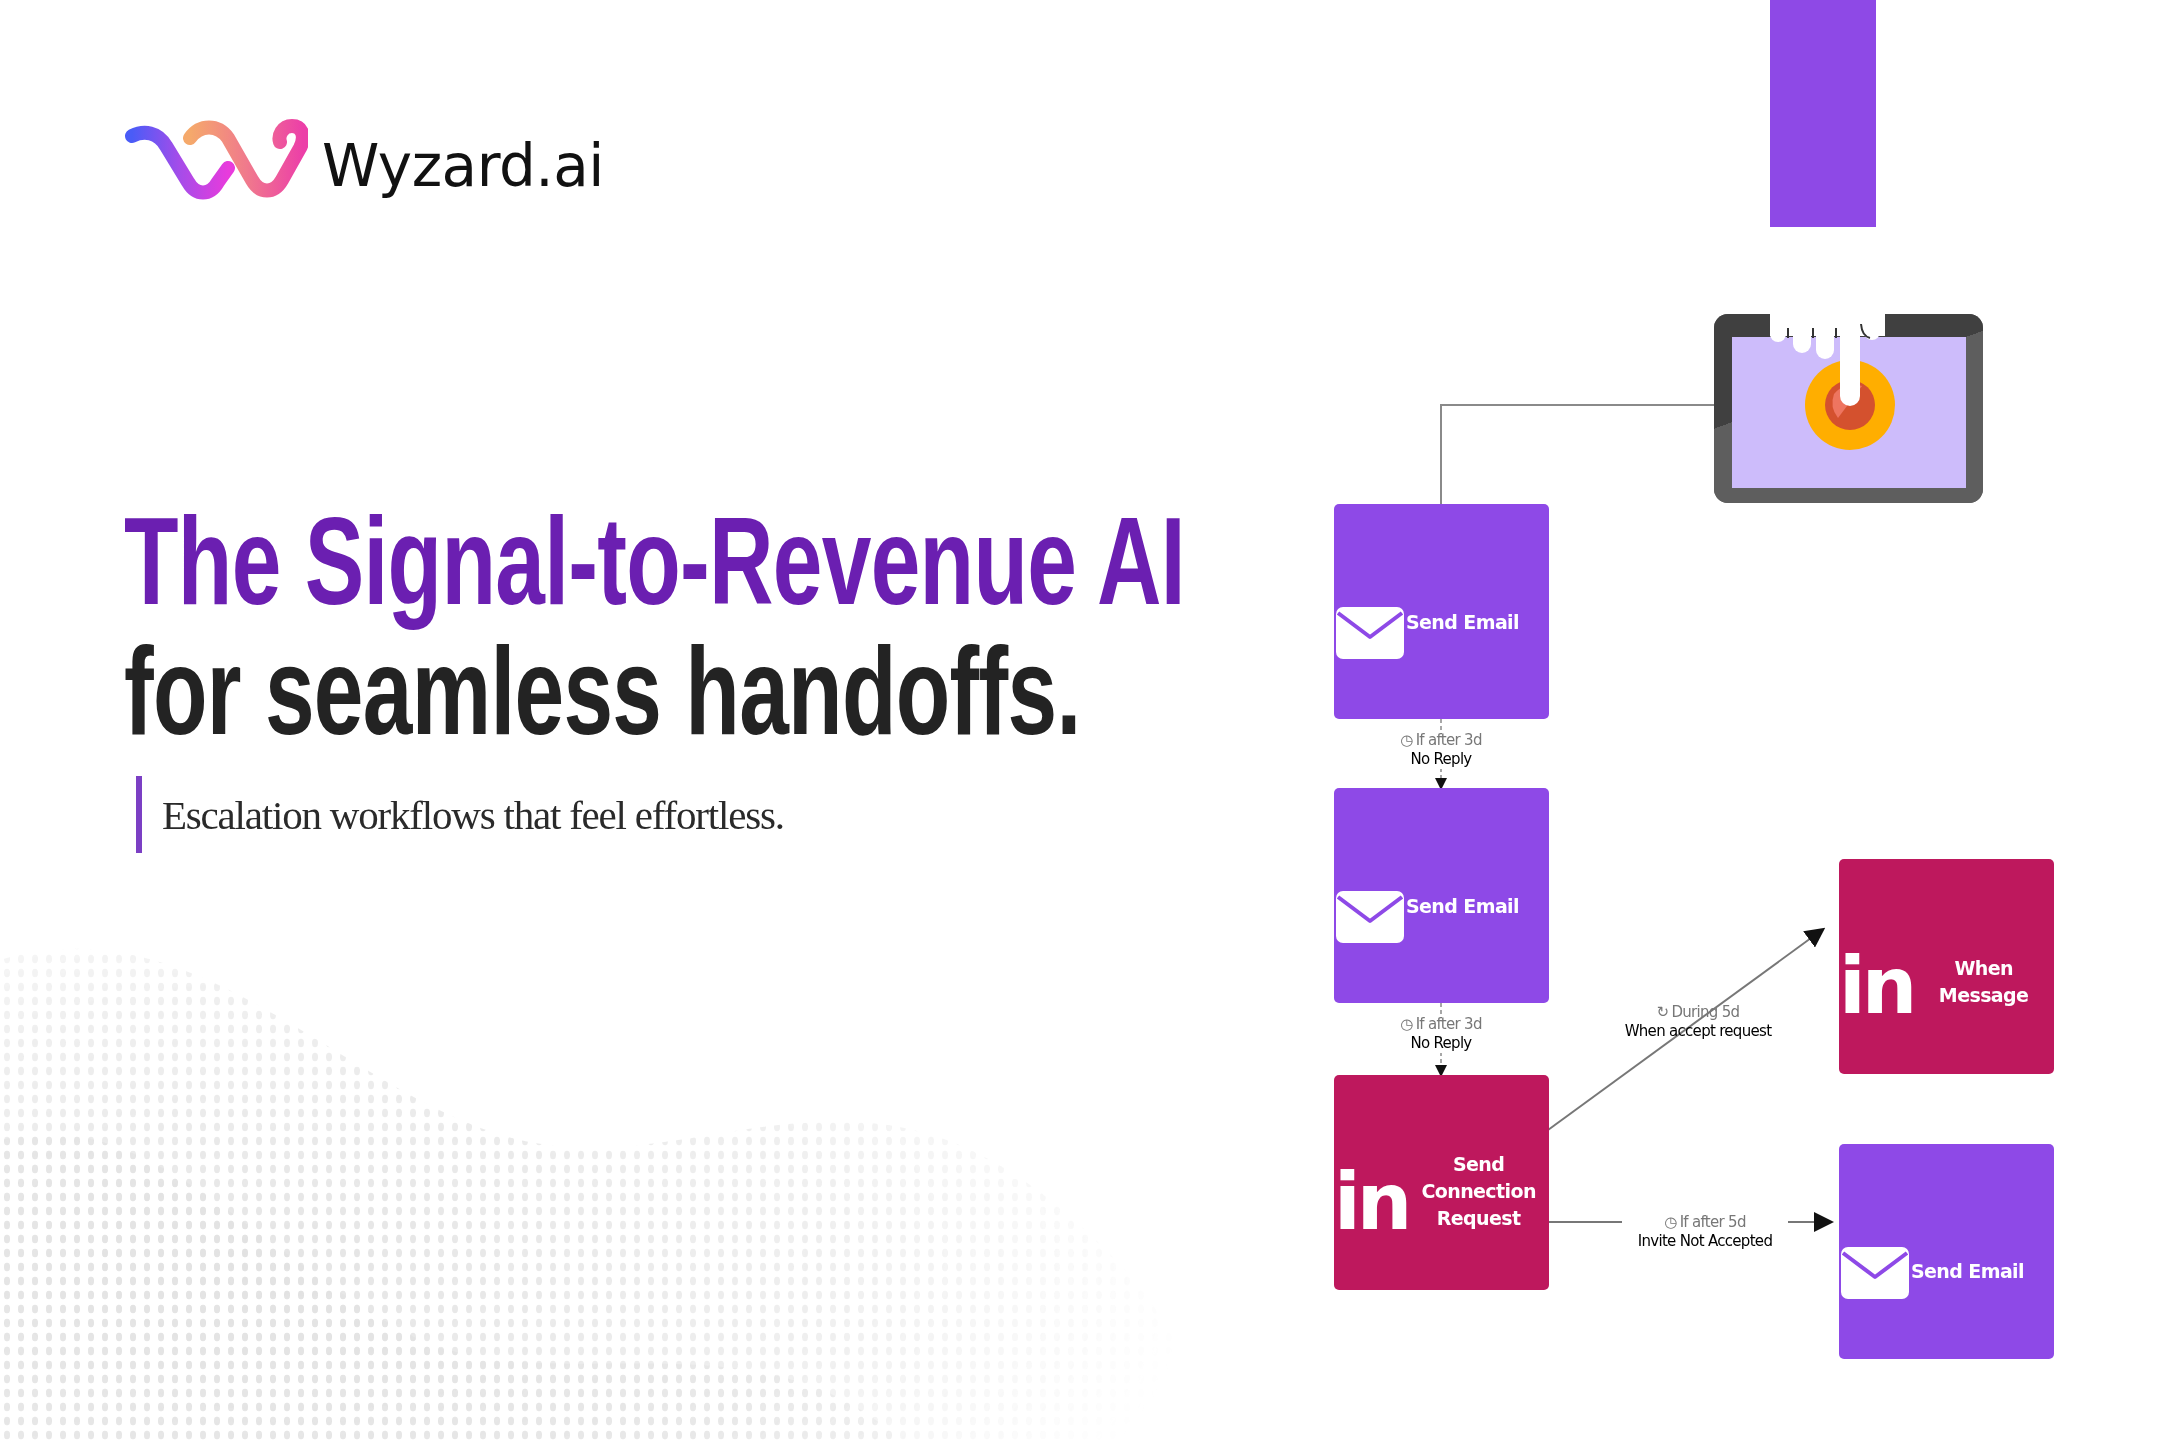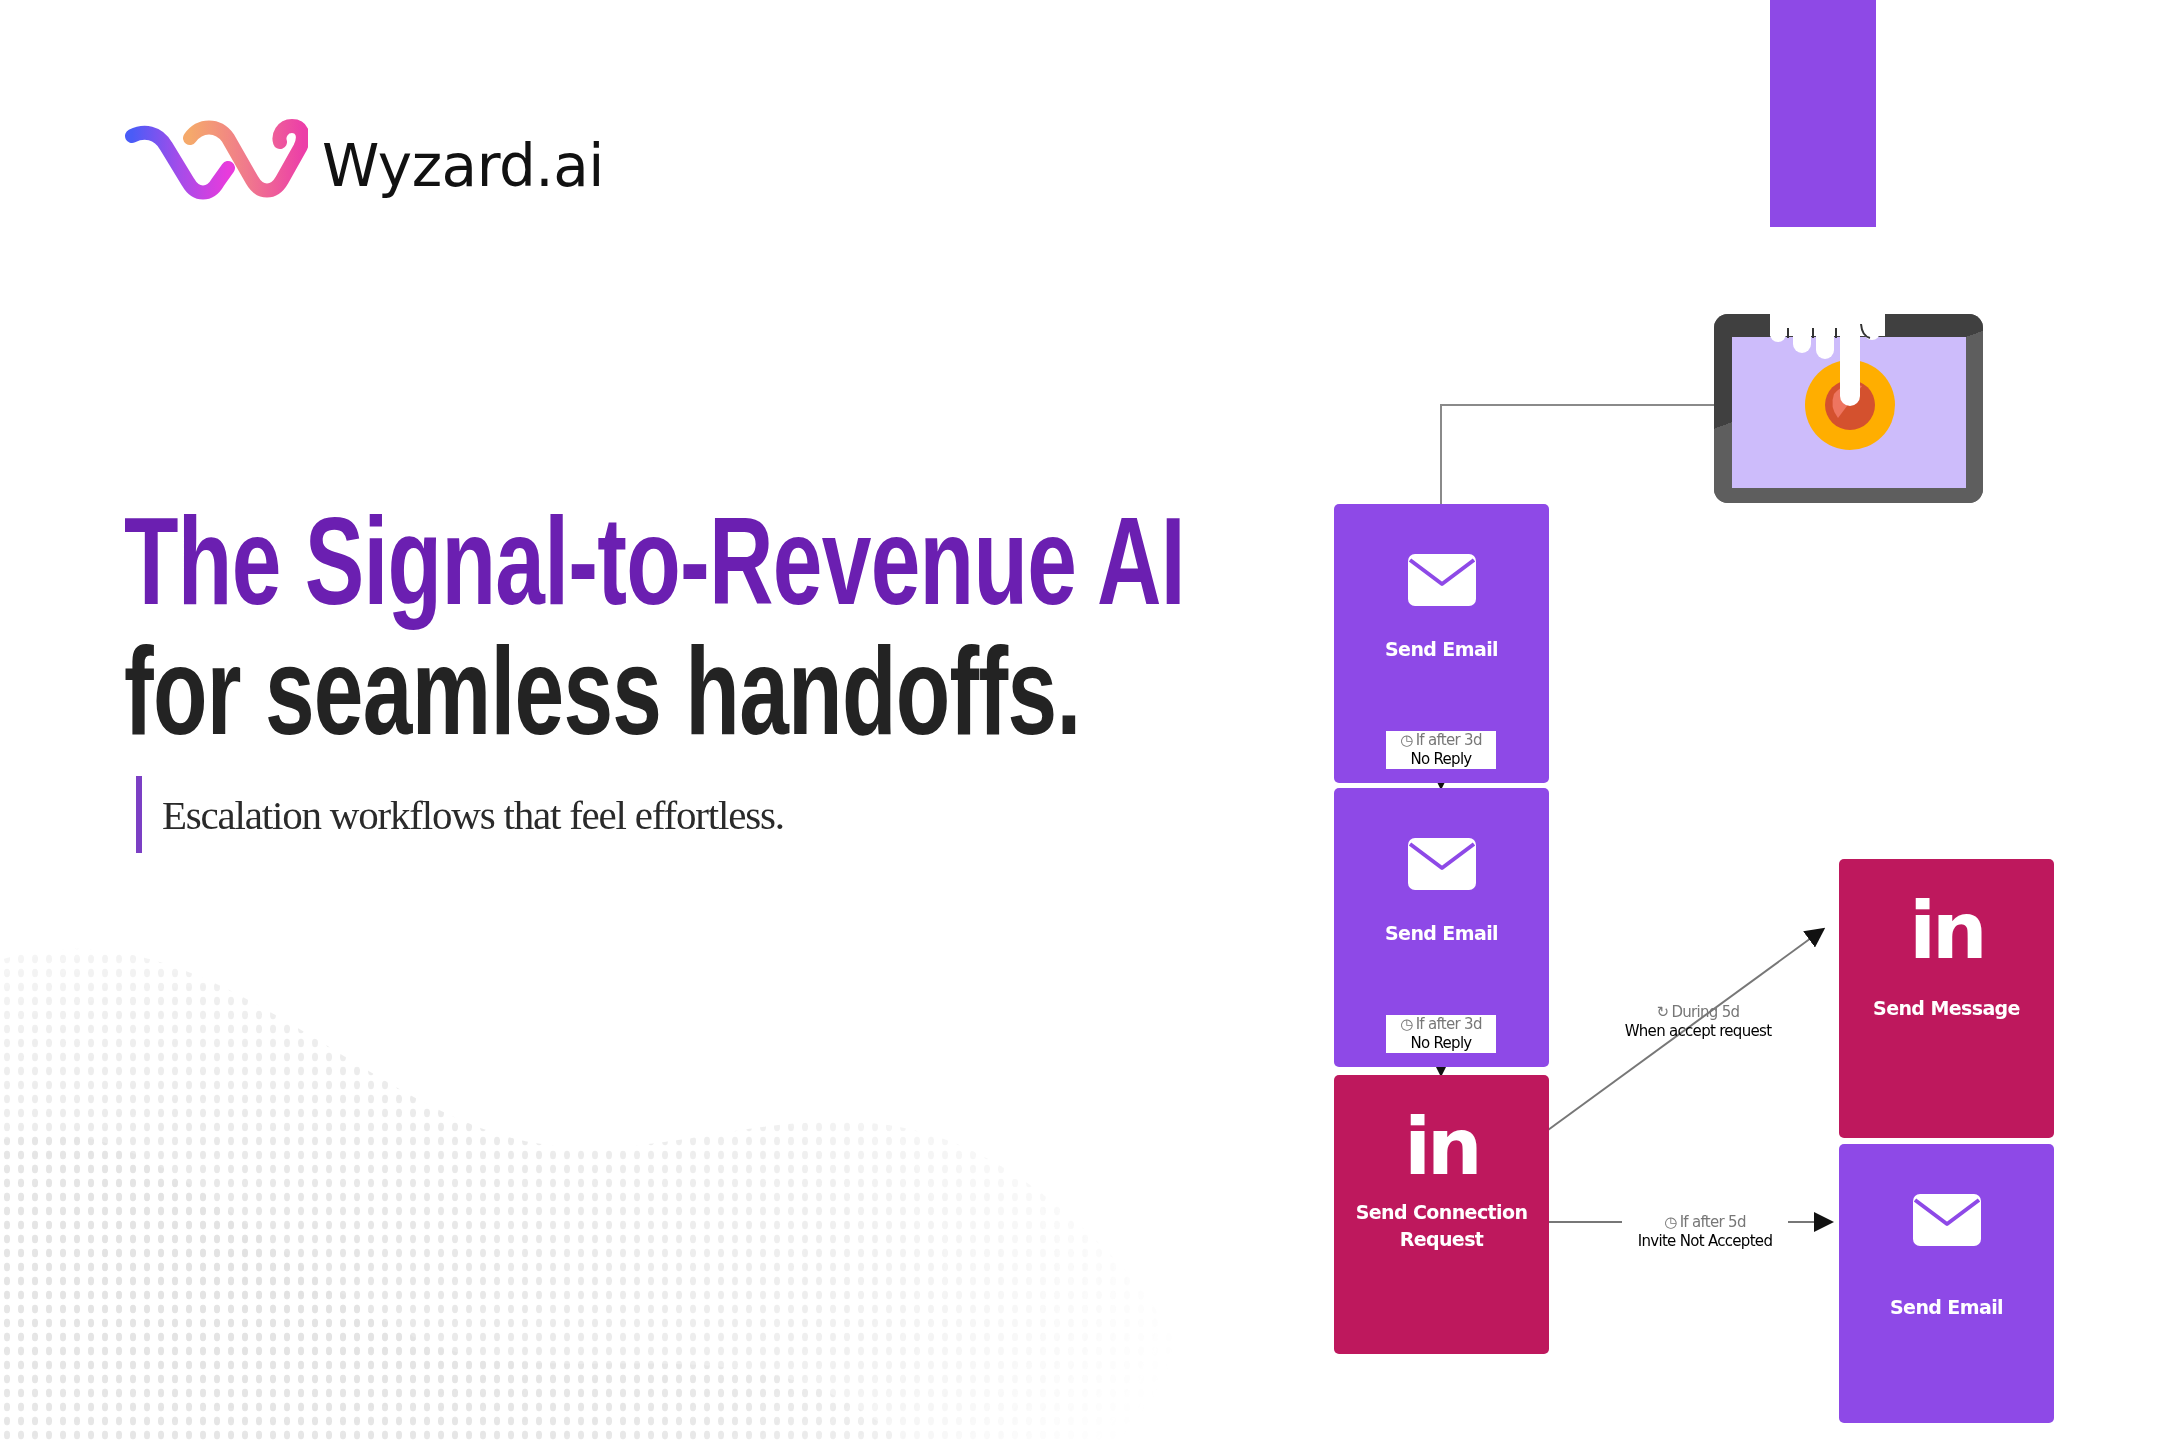--- a/index.html
+++ b/index.html
@@ -18,21 +18,21 @@
 
   .sub { left:136px; top:776px; height:77px; display:flex; align-items:center; }
   .sub-bar { width:6px; height:77px; background:#7b3fc4; }
   .sub-text { margin-left:20px; font-size:41px; color:#2a2a2a; font-family:Liberation Serif, serif; letter-spacing:-1.2px; white-space:nowrap; }
 
   .top-bar { left:1770px; top:0; width:106px; height:227px; background:#8e49e6; }
 
   .tablet { left:1714px; top:314px; width:269px; height:189px; background:#5e5e5e; border-radius:14px; overflow:hidden; }
   .tablet-screen { position:absolute; left:18px; top:23px; width:234px; height:151px; background:#cdbcfb; }
 
-  .node { position:absolute; width:215px; height:279px; border-radius:5px; color:#fff; display:flex; flex-direction:column; align-items:center; }
+  .node { position:absolute; width:215px; height:215px; border-radius:5px; color:#fff; display:flex; flex-direction:row; align-items:center; }
   .node.email { background:#8e49e7; }
   .node.li { background:#be185d; }
   .node-icon { margin-top:42px; height:68px; display:flex; align-items:center; justify-content:center; }
   .node-label { margin-top:22px; font-size:19px; font-weight:700; text-align:center; line-height:27px; letter-spacing:-0.6px; font-family:"DejaVu Sans", sans-serif; }
   .li-icon { font-size:78px; font-weight:700; line-height:68px; letter-spacing:-4px; font-family:"DejaVu Sans", sans-serif; }
 
   .edge-label { position:absolute; text-align:center; font-size:15px; line-height:19px; white-space:nowrap; letter-spacing:-0.7px; font-family:"DejaVu Sans", sans-serif; background:#fff; }
   .edge-cond { color:#777; display:flex; align-items:center; justify-content:center; gap:3px; }
   .edge-result { color:#000000; }
 </style>
@@ -190,21 +190,21 @@
       <span>◷</span>
       <span>If after 5d</span>
     </div>
   <div class="edge-result">Invite Not Accepted</div>
 </div>
 
 <div class="node li" style="left:1839px;top:859px;">
   <div class="node-icon" style="margin-top:38px;">
     <span class="li-icon">in</span>
   </div>
-  <div class="node-label" style="margin-top:30px;">Send Message</div>
+  <div class="node-label" style="margin-top:30px;">When Message</div>
 </div>
 
 <div class="node email" style="left:1839px;top:1144px;">
   <div class="node-icon">
     <svg width="72" height="56" viewBox="0 0 72 56" xmlns="http://www.w3.org/2000/svg">
         <rect x="2" y="2" width="68" height="52" rx="7" fill="#fff"></rect>
         <path d="M4,8 L36,32 L68,8" fill="none" stroke="#8e49e7" stroke-width="4" stroke-linejoin="round"></path>
       </svg>
   </div>
   <div class="node-label" style="margin-top:40px;">Send Email</div>

